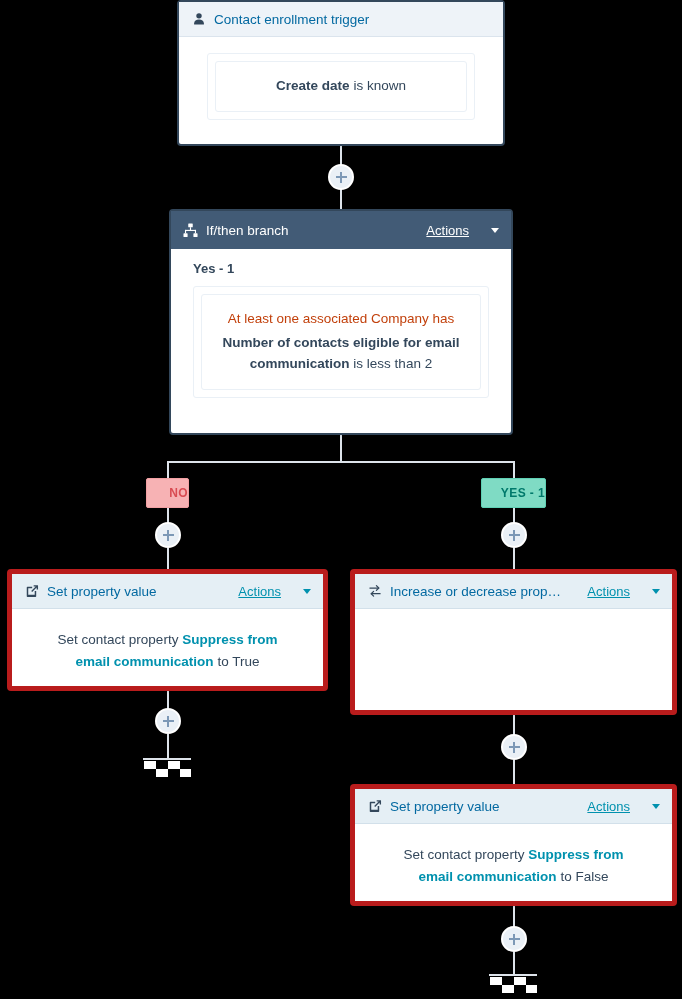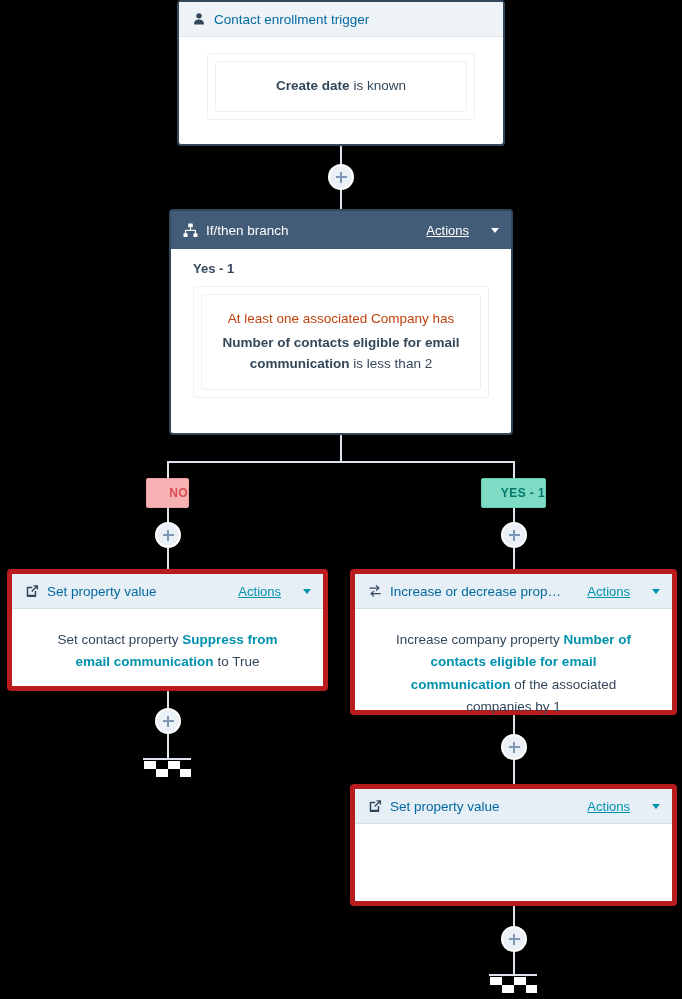--- a/index.html
+++ b/index.html
@@ -369,25 +369,20 @@
             <path d="M6.4 8.4l-2.7 2.7 2.7 2.7"></path>
           </svg>
         </span>
         <span class="header-title">Increase or decrease property val…</span>
       </div>
       <div class="actions-menu">
         <span class="actions-label">Actions</span>
         <span class="caret"></span>
       </div>
     </div>
-    <div class="card-body" style="padding:16px 20px;">
-      <div class="action-text">
-        <span>Increase company property </span><span class="link">Number of contacts eligible for email communication</span><span> of the associated companies by 1</span>
-      </div>
-    </div>
   </div>
 
   <div class="plus-btn" style="left:155px; top:708px;"></div>
 
   <div class="plus-btn" style="left:501px; top:734px;"></div>
 
   <div class="flag" style="left:143px; top:754px;">
     <svg width="50" height="28" viewBox="0 0 50 28">
       <rect x="0" y="4" width="48" height="2" fill="#dde3ea"></rect>
       <g>
@@ -412,20 +407,25 @@
             <path d="M14.6 1.3H9.9v1.6h2.3L7.1 8l1.1 1.1 5.1-5.1v2.3h1.6V1.9a.6.6 0 0 0-.3-.6z"></path>
           </svg>
         </span>
         <span class="header-title">Set property value</span>
       </div>
       <div class="actions-menu">
         <span class="actions-label">Actions</span>
         <span class="caret"></span>
       </div>
     </div>
+    <div class="card-body" style="padding:16px 28px;">
+      <div class="action-text">
+        <span>Set contact property </span><span class="link">Suppress from email communication</span><span> to False</span>
+      </div>
+    </div>
   </div>
 
   <div class="plus-btn" style="left:501px; top:926px;"></div>
 
   <div class="flag" style="left:489px; top:970px;">
     <svg width="50" height="29" viewBox="0 0 50 29">
       <rect x="0" y="4" width="48" height="2" fill="#dde3ea"></rect>
       <g>
         <rect x="1" y="7" width="12" height="8" fill="#ffffff"></rect>
         <rect x="13" y="7" width="12" height="8" fill="#000000"></rect>

